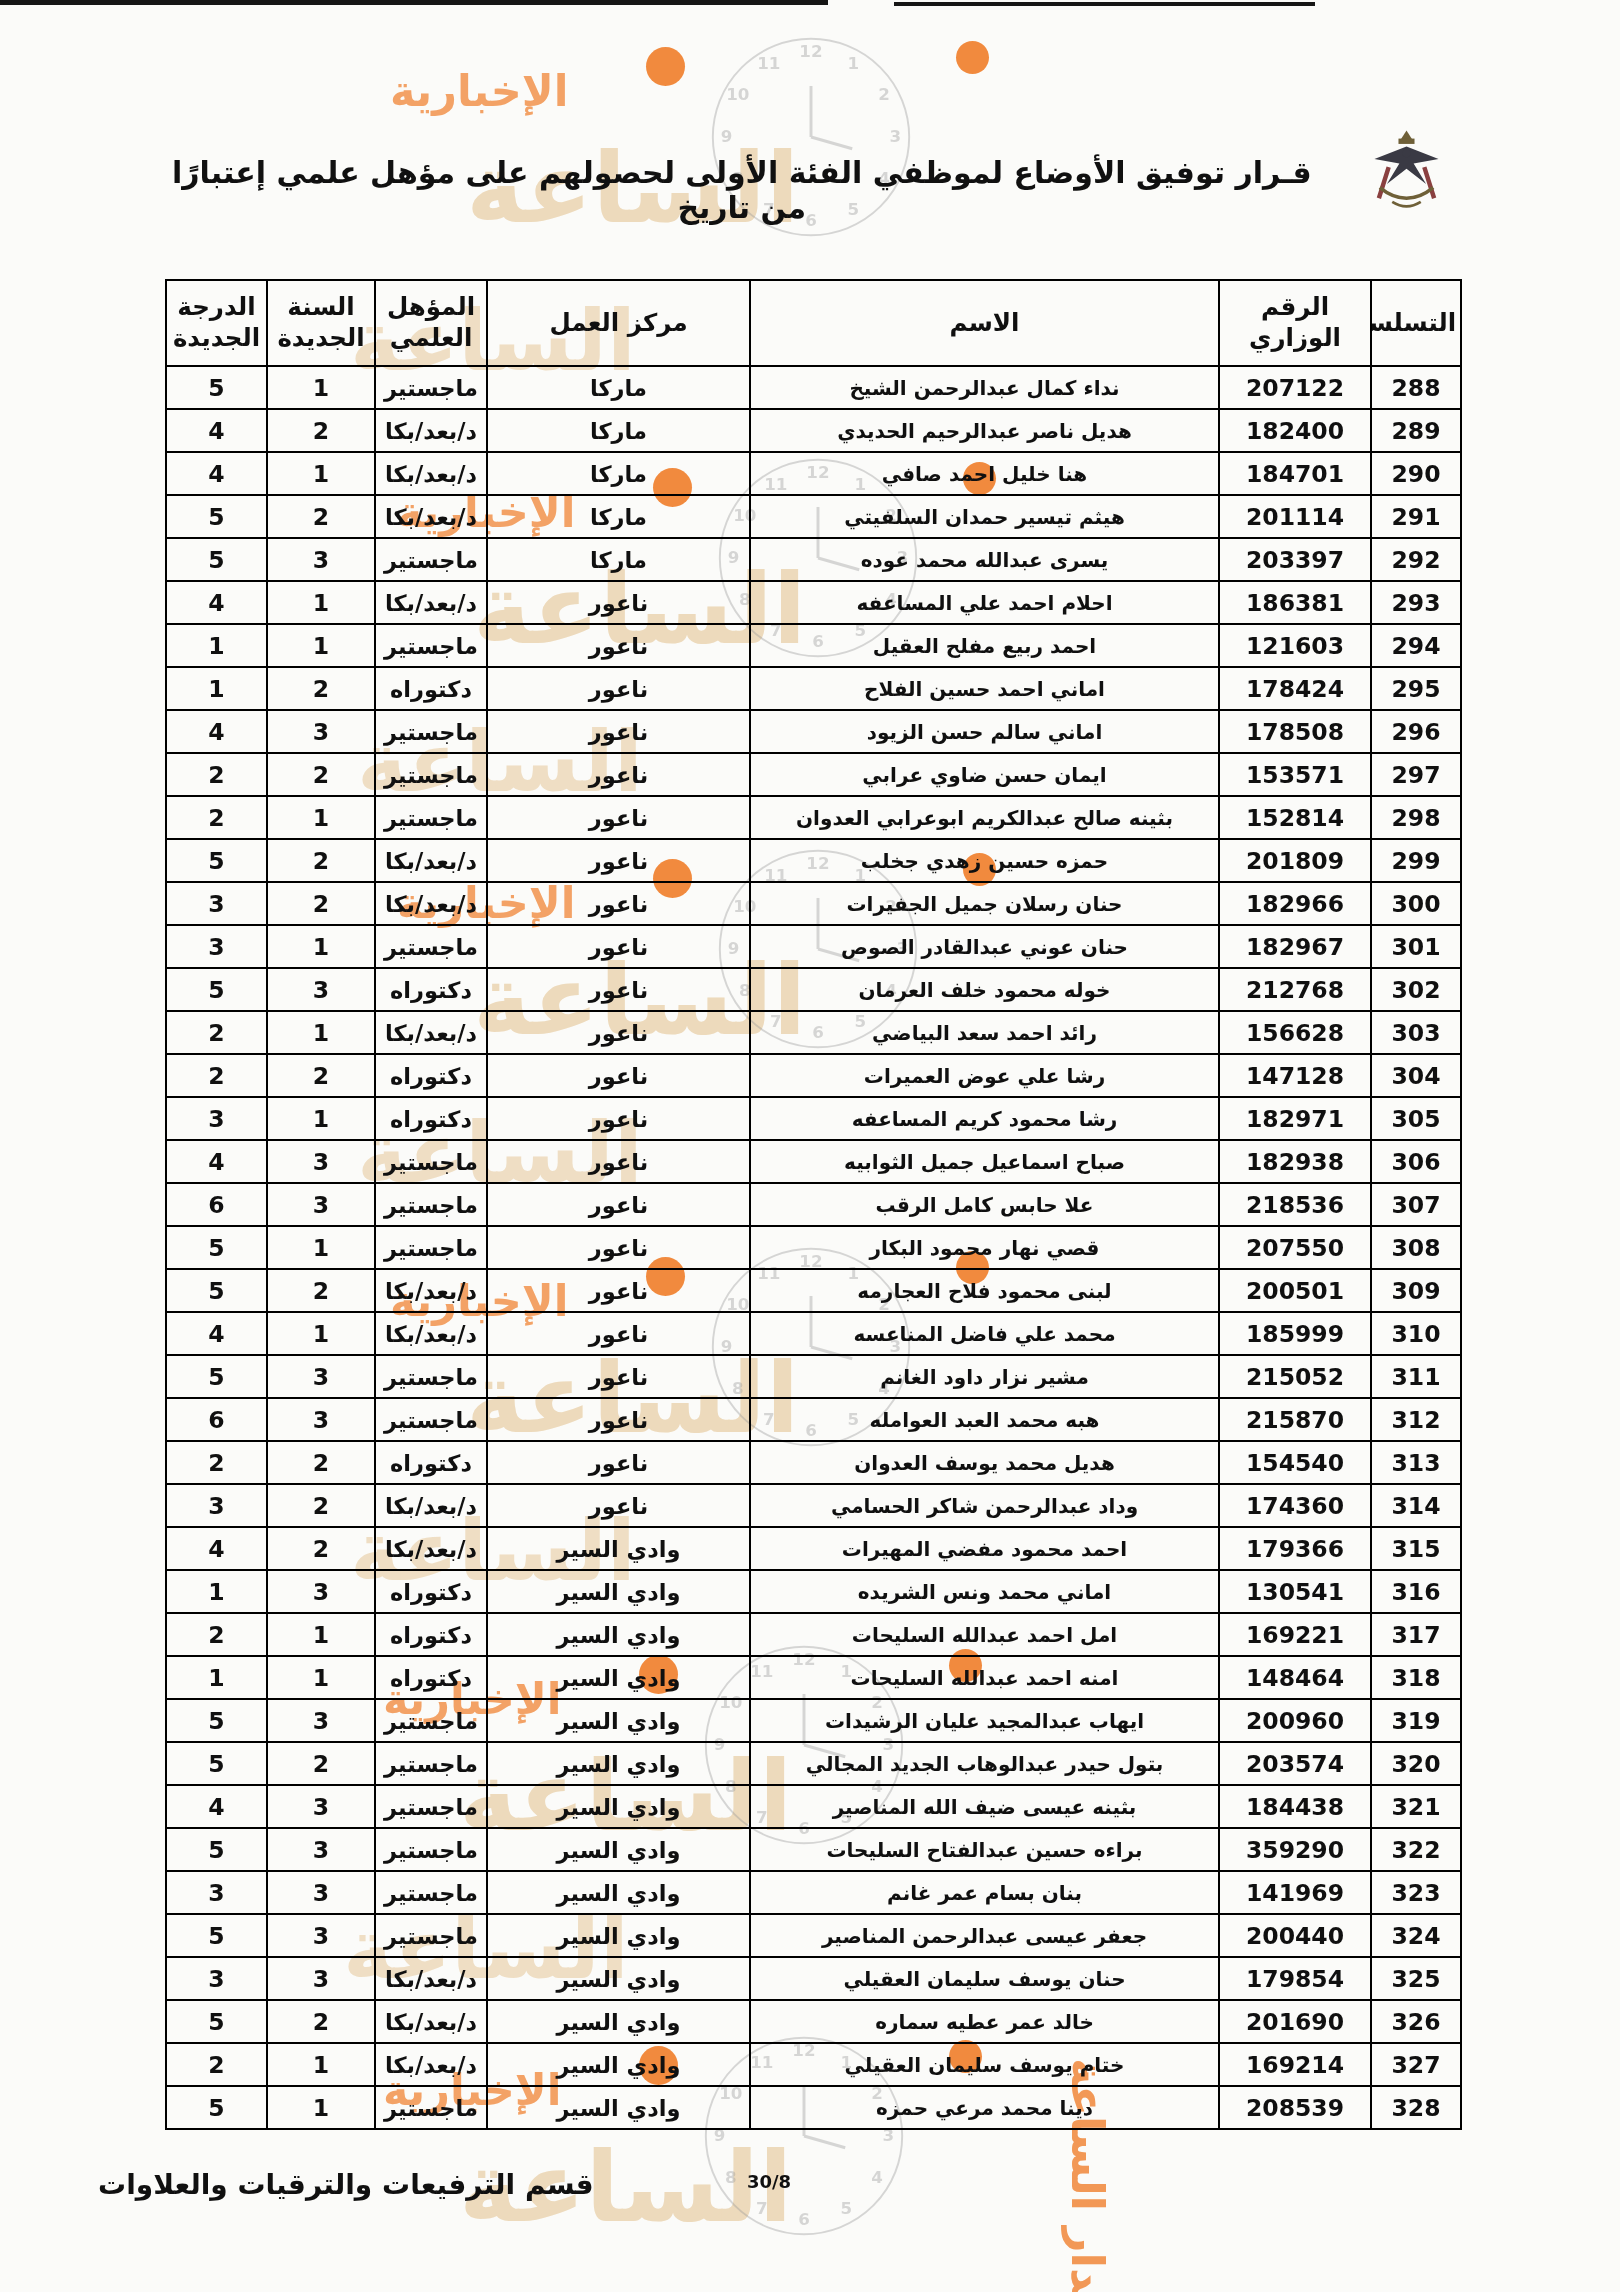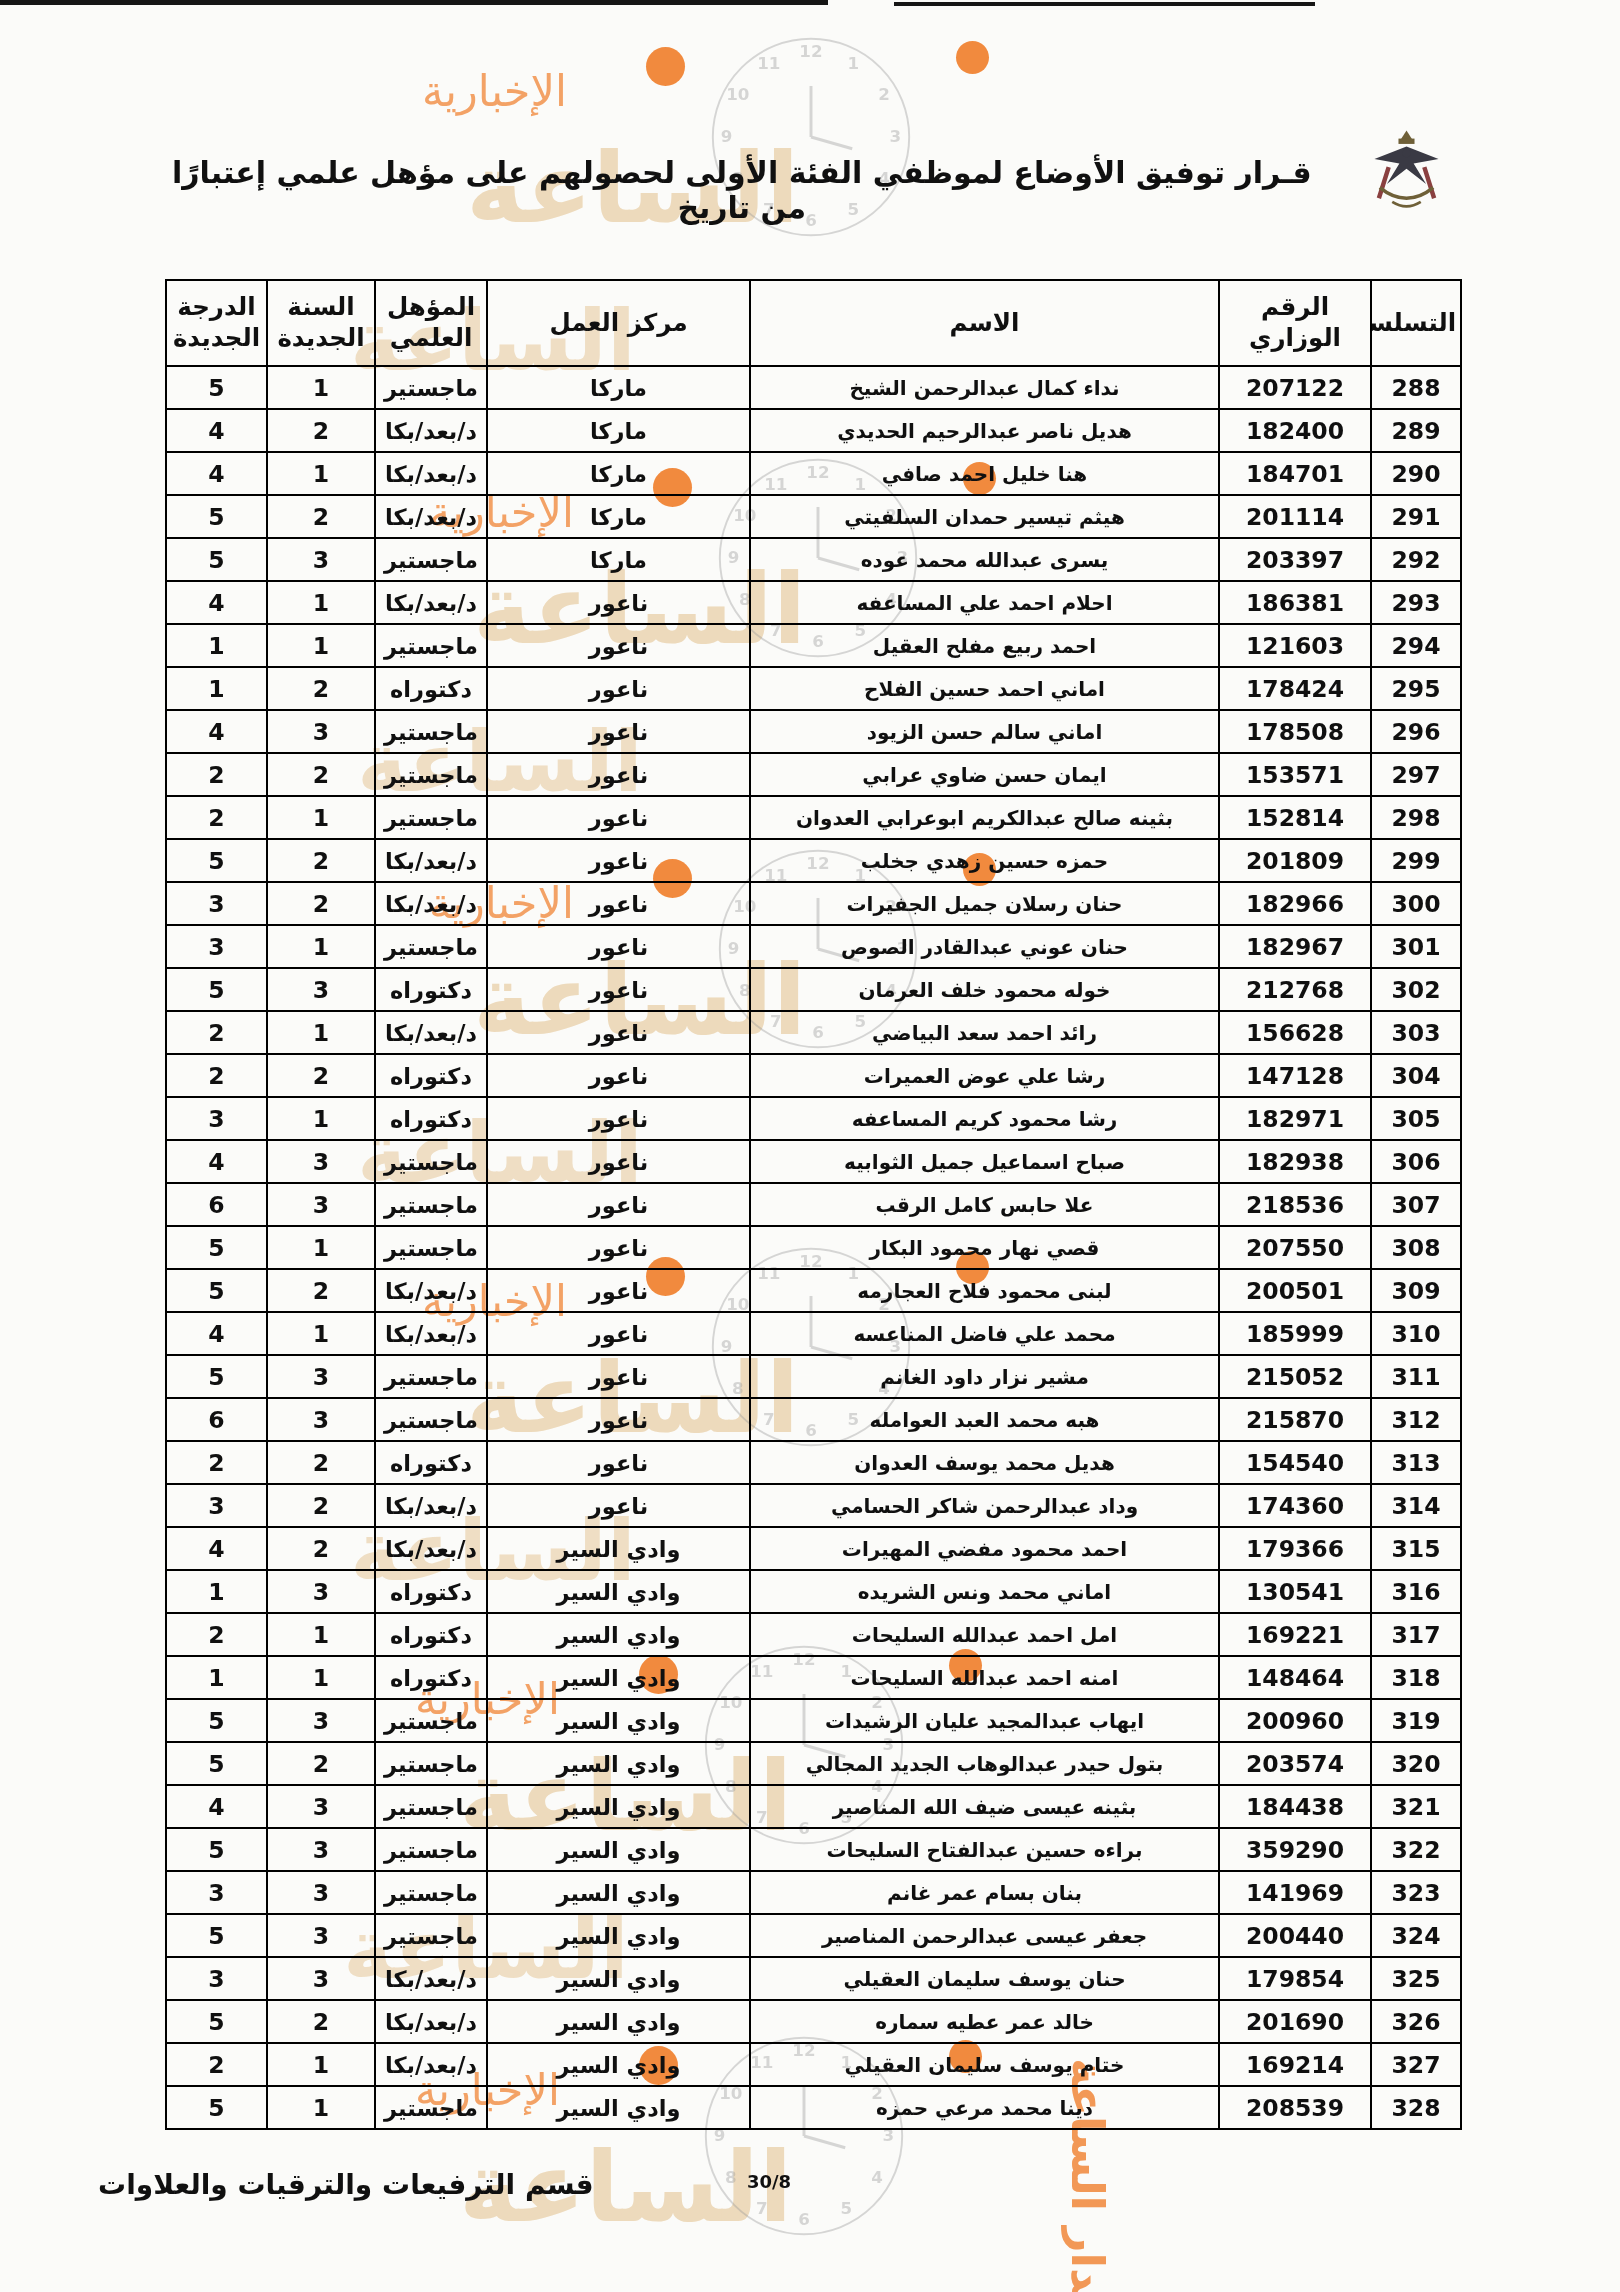--- a/index.html
+++ b/index.html
@@ -18,21 +18,21 @@
   .art1 { position:absolute; top:0; left:0; width:828px; height:4.9px; background:#161616; z-index:3; }
   .art2 { position:absolute; top:2px; left:894px; width:421px; height:3.9px; background:#161616; z-index:3; }
 
   
   .wm-layer { position:absolute; inset:0; z-index:0; pointer-events:none; }
   .wm-cluster { position:absolute; width:0; height:0; }
   .wm-clock { position:absolute; left:-108px; top:-108px; width:216px; height:216px; opacity:.38; }
   .wm-dot  { position:absolute; border-radius:50%; background:#f0802e; opacity:.92; }
   .dotA { width:39px; height:39px; left:-165px; top:-90px; }
   .dotB { width:33px; height:33px; left:145px; top:-96px; }
-  .wm-akhbariya { position:absolute; left:-421px; top:-71px; color:#f0802e; font-size:43px; font-weight:400; opacity:.72; white-space:nowrap;margin-left:32px; }
+  .wm-akhbariya { position:absolute; left:-421px; top:-71px; color:#f0802e; font-size:43px; font-weight:700; opacity:.72; white-space:nowrap; }
   .wm-saa  { position:absolute; left:-345px; top:-5.9px;  color:#ecd7b6; font-size:98px; font-weight:700; opacity:.9; white-space:nowrap; }
   .wm-saa2 { position:absolute; left:-461px; top:155px; color:#ecd7b6; font-size:84px;  font-weight:700; opacity:.78; white-space:nowrap; }
   .c1 { left:811px; top:137px; }
   .c2 { left:818px; top:558px; }
   .c3 { left:818px; top:949px; }
   .c4 { left:811px; top:1347px; }
   .c5 { left:804px; top:1745px; }
   .c6 { left:804px; top:2136px; }
   .wm-vert {
     position:absolute; left:1061px; top:2058px;

